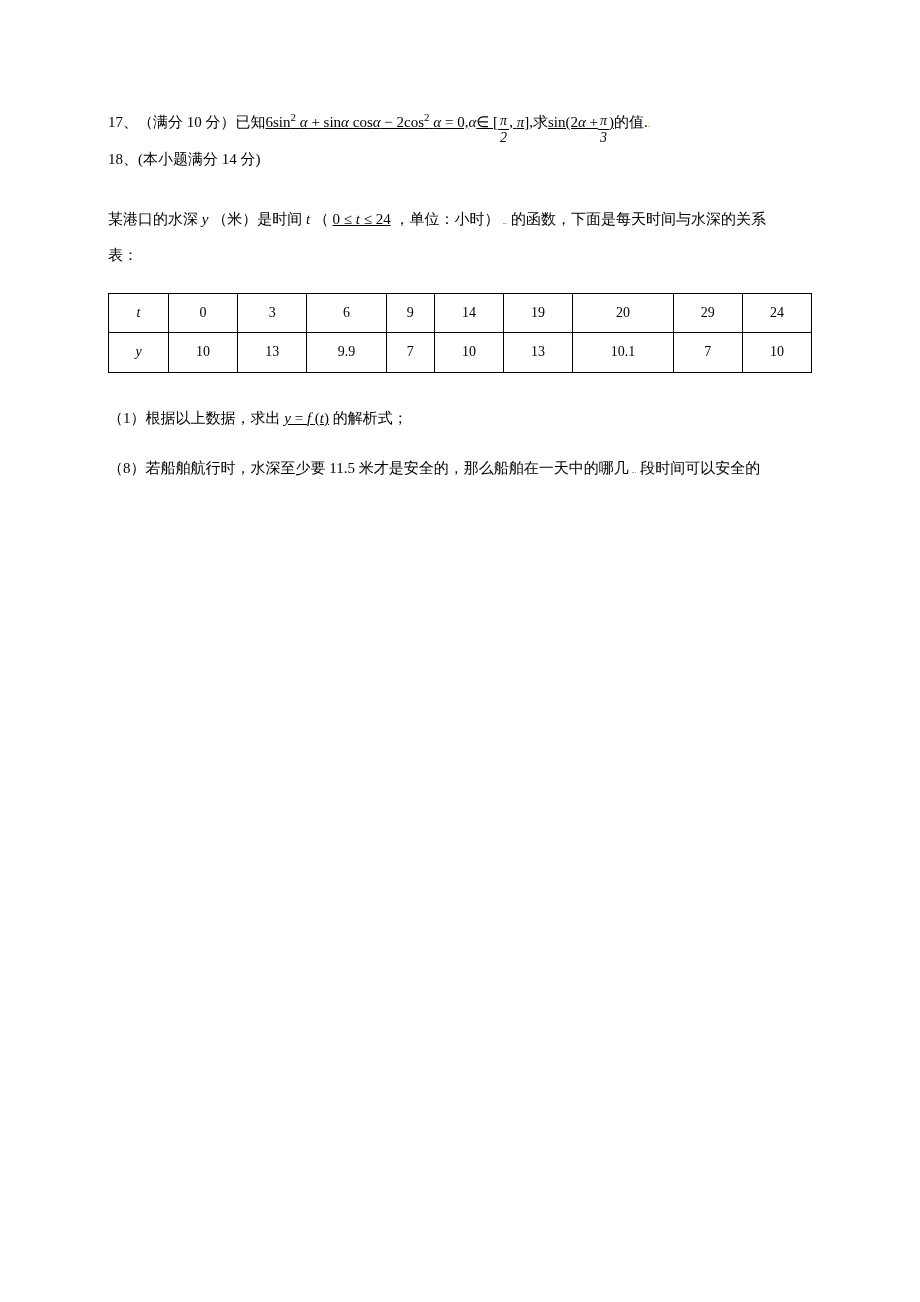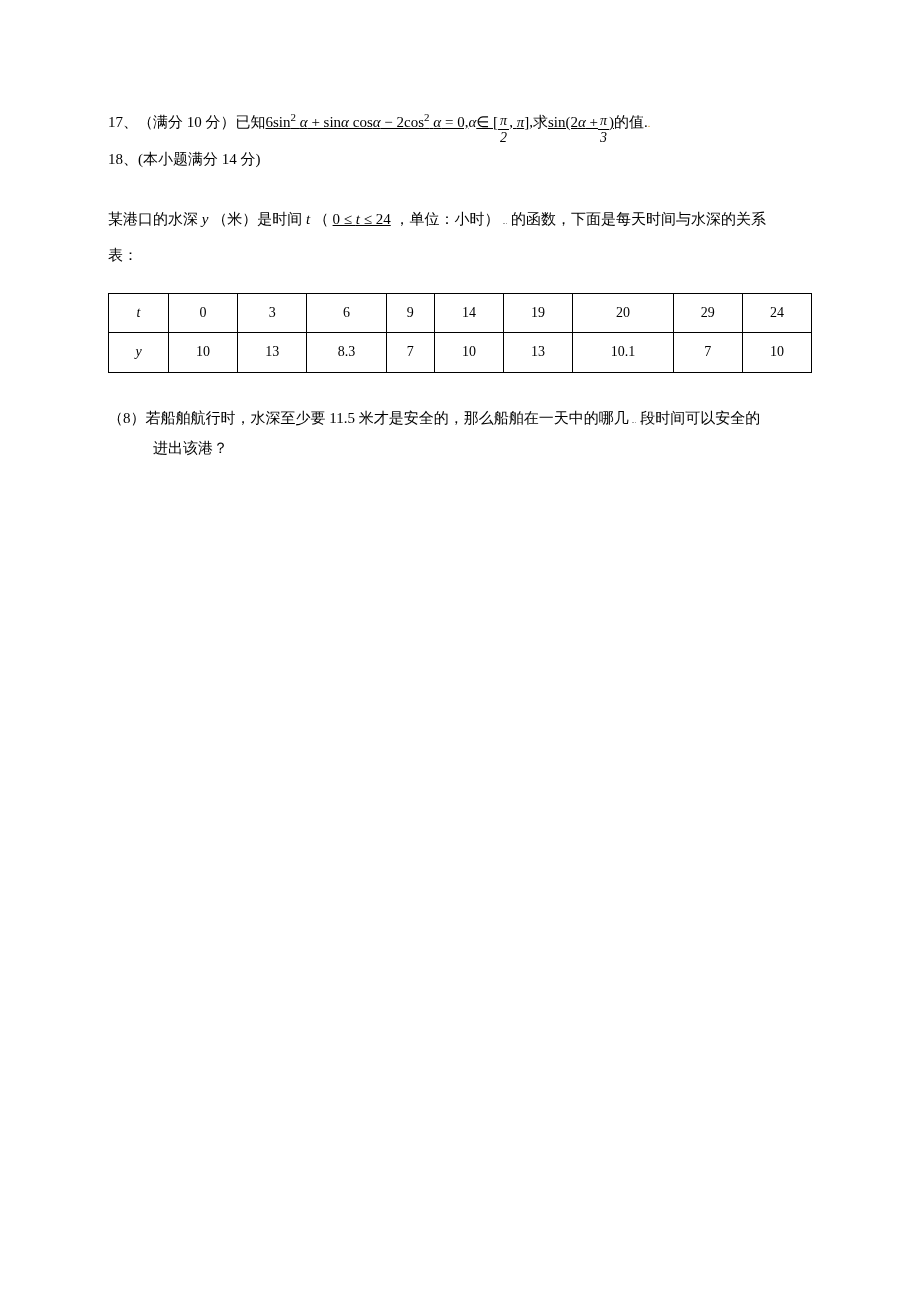--- a/index.html
+++ b/index.html
@@ -159,32 +159,36 @@
       <td>14</td>
       <td>19</td>
       <td>20</td>
       <td>29</td>
       <td>24</td>
     </tr>
     <tr>
       <td>y</td>
       <td>10</td>
       <td>13</td>
-      <td>8.3</td>
+      <td>9.9</td>
       <td>7</td>
       <td>10</td>
       <td>13</td>
       <td>10.1</td>
       <td>7</td>
       <td>10</td>
     </tr>
   </tbody>
     </table>
 
 
+  <div class="sub-q">
+    <span>（1）根据以上数据，求出 </span>
+    <span class="math-upright"><span class="math">y</span> = <span class="math">f</span> (<span class="math">t</span>)</span>
+    <span> 的解析式；</span>
+  </div>
 
   <div class="sub-q">
     <span>（8）若船舶航行时，水深至少要 11.5 米才是安全的，那么船舶在一天中的哪几</span>
     <span class="dot-u"></span>
     <span>段时间可以安全的</span>
-    <div class="sub-q-2-cont">进出该港？</div>
   </div>
 </div>
 
 </body></html>

